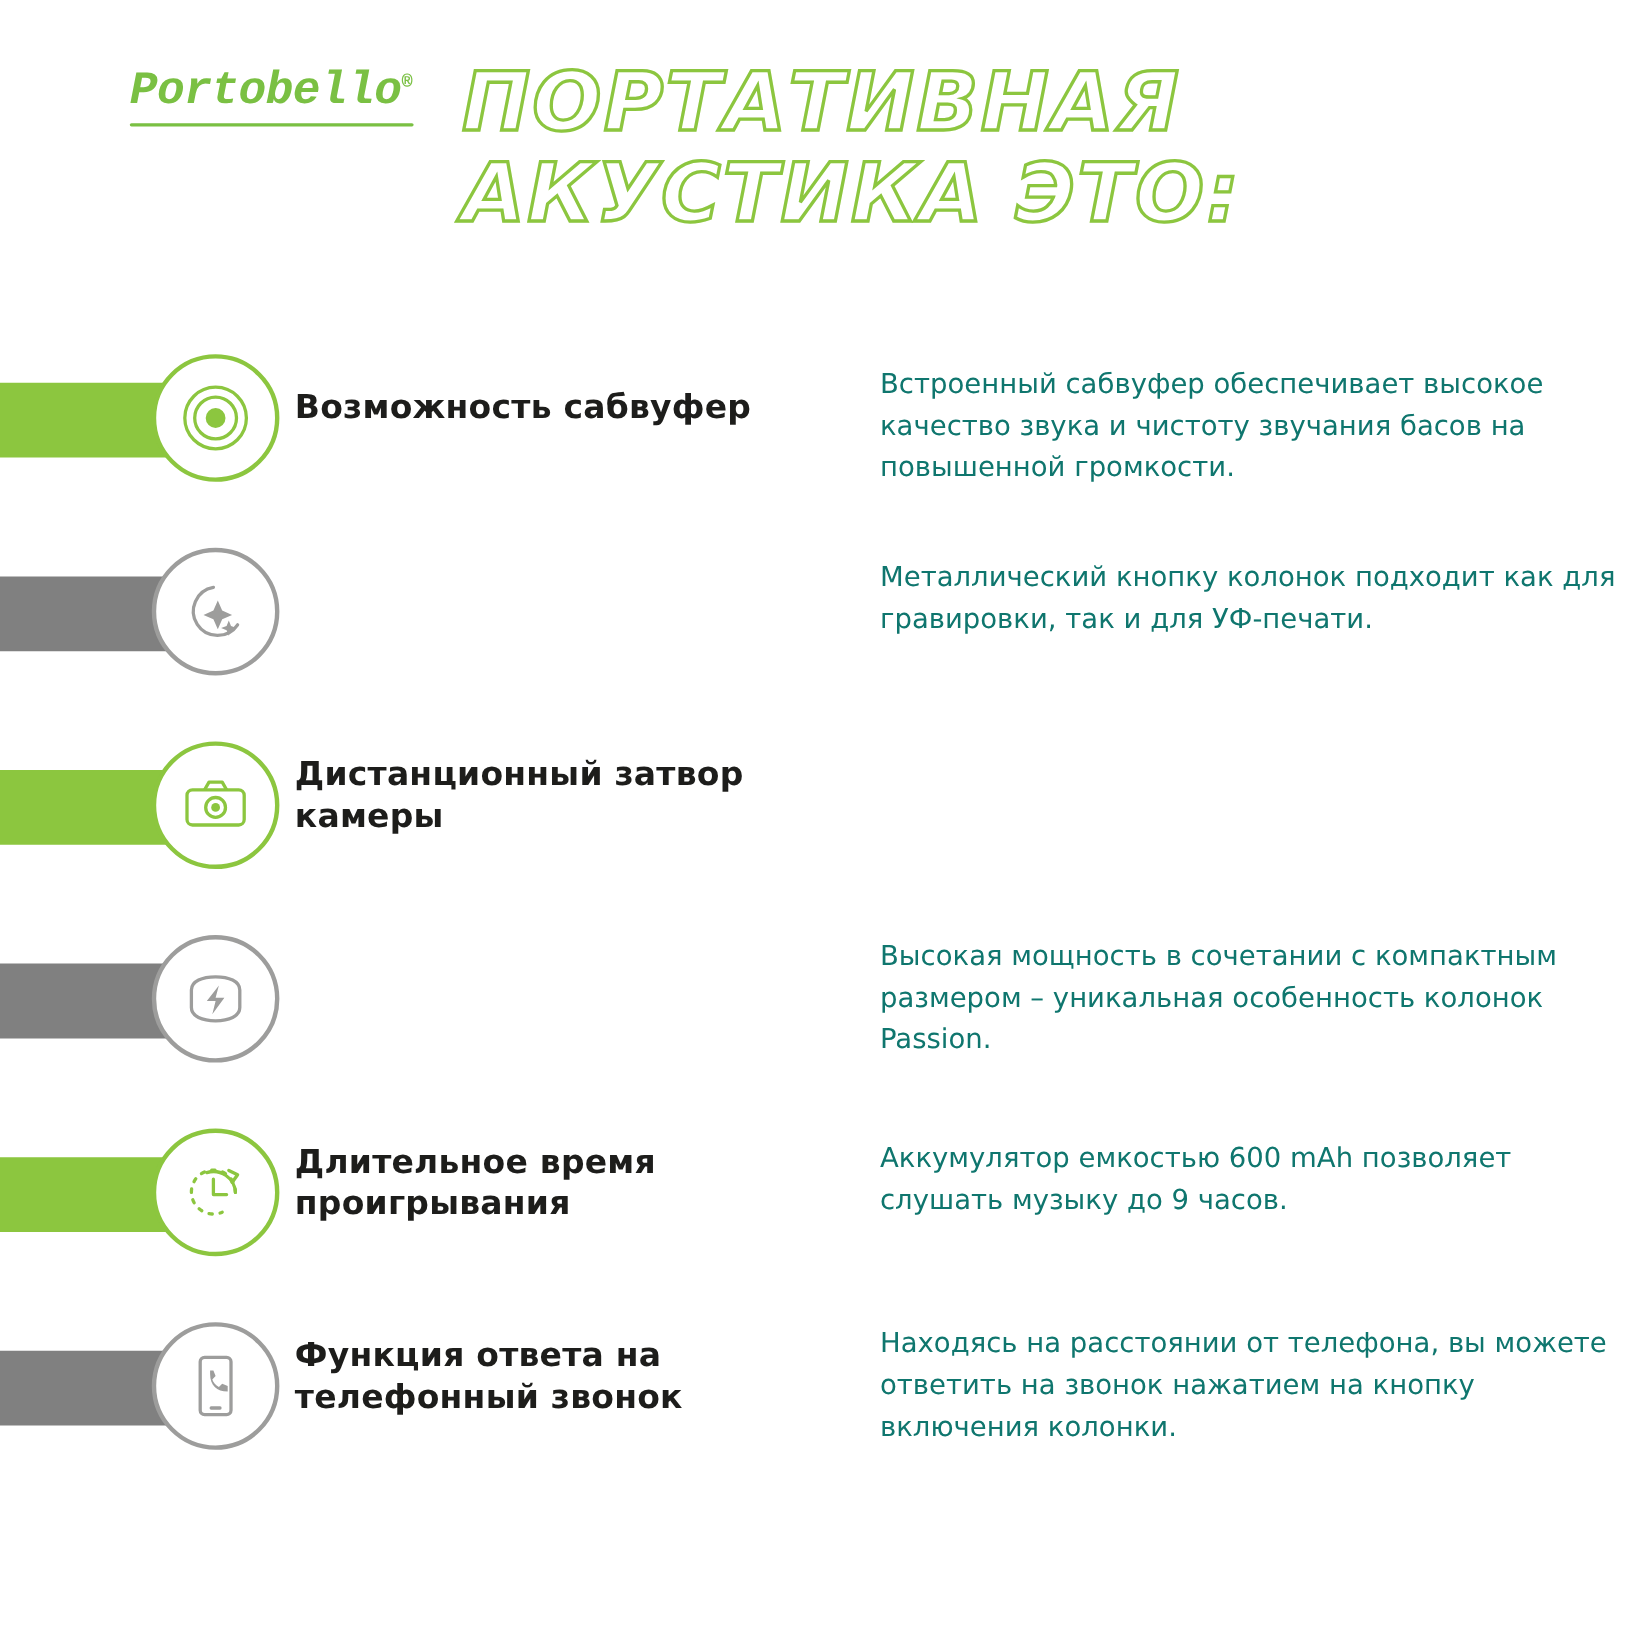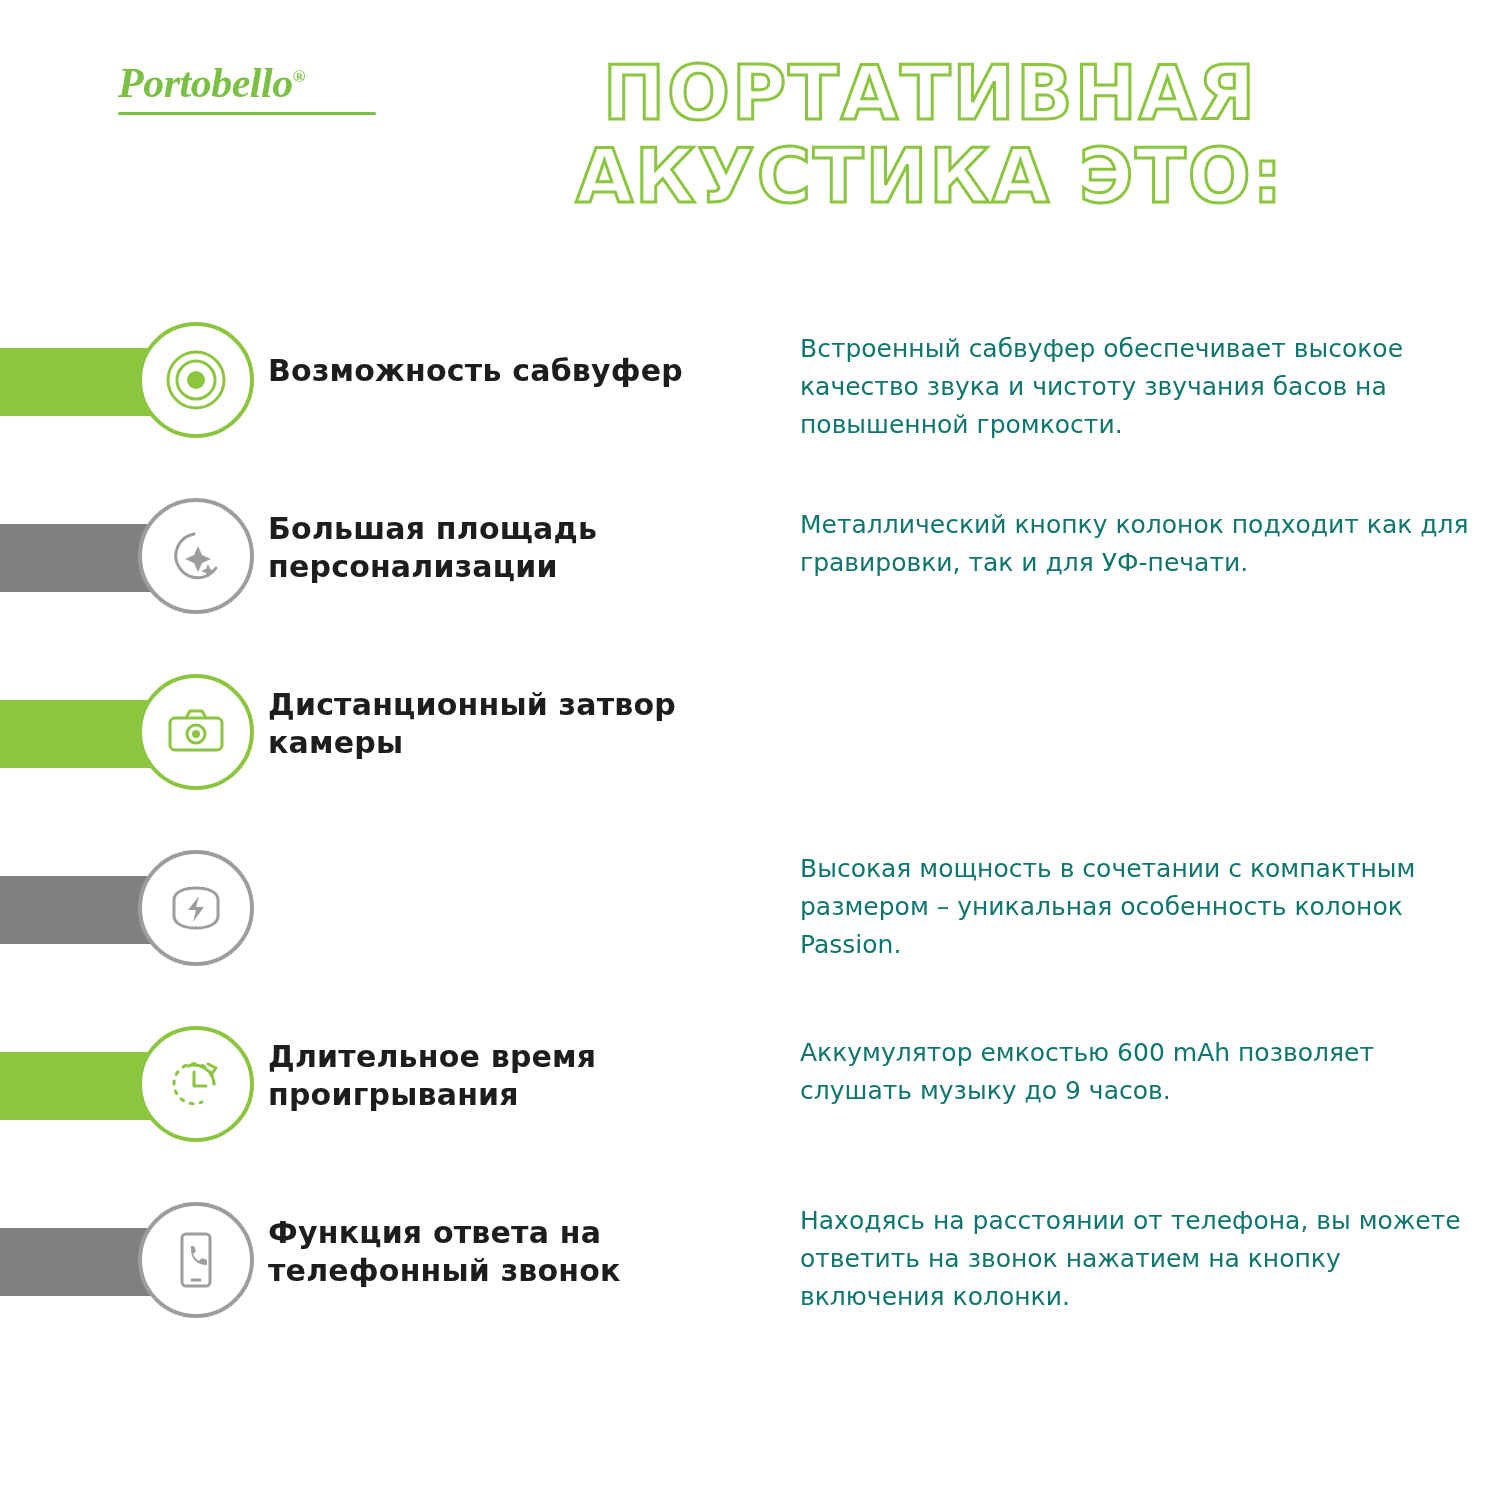--- a/index.html
+++ b/index.html
@@ -21,21 +21,21 @@
     position: relative;
     height: 270px;
   }
   .logo {
     position: absolute;
     left: 118px;
     top: 62px;
     width: 270px;
   }
   .logo-text {
-    font-family: Liberation Serif, serif;
+    font-family: Liberation Mono, monospace;
     font-style: italic;
     font-weight: bold;
     font-size: 42px;
     color: #7ac043;
     letter-spacing: -0.5px;
     line-height: 1;
     white-space: nowrap;
   }
   .logo-reg {
     font-size: 17px;
@@ -49,21 +49,22 @@
     width: 258px;
     background: #7ac043;
     border-radius: 2px;
   }
 
   .title-block {
     position: absolute;
     left: 420px;
     top: 52px;
     width: 1020px;
-    text-align: center;
+    text-align: left;
+    font-style: italic;
   }
   .title-line {
     font-family: "DejaVu Sans", sans-serif;
     font-weight: bold;
     font-size: 74px;
     line-height: 1.12;
     letter-spacing: 2px;
     color: #ffffff;
     -webkit-text-stroke: 3px #8cc63f;
     text-shadow:
@@ -180,21 +181,20 @@
     <div class="bar grey"></div>
     <div class="badge grey">
       <span>
         <svg width="64" height="64" viewBox="0 0 64 64" fill="none" stroke="#9d9d9c" stroke-width="3">
           <path d="M30 10 A22 22 0 1 0 52 44" stroke-linecap="round"></path>
           <path d="M34 22 l4 9 9 4 -9 4 -4 9 -4 -9 -9 -4 9 -4 z" fill="#9d9d9c" stroke="none"></path>
           <path d="M44 40 l2 5 5 2 -5 2 -2 5 -2 -5 -5 -2 5 -2 z" fill="#9d9d9c" stroke="none"></path>
         </svg>
       </span>
     </div>
-    <div class="feat-title">Большая площадь персонализации</div>
     <div class="feat-desc">Металлический кнопку колонок подходит как для гравировки, так и для УФ-печати.</div>
   </div>
 
   <div class="row">
     <div class="bar green"></div>
     <div class="badge green">
       <span>
         <svg width="64" height="64" viewBox="0 0 64 64" fill="none" stroke="#8cc63f" stroke-width="3">
           <rect x="6" y="18" width="52" height="32" rx="5"></rect>
           <path d="M22 18 l4 -7 12 0 4 7" stroke-linejoin="round"></path>

